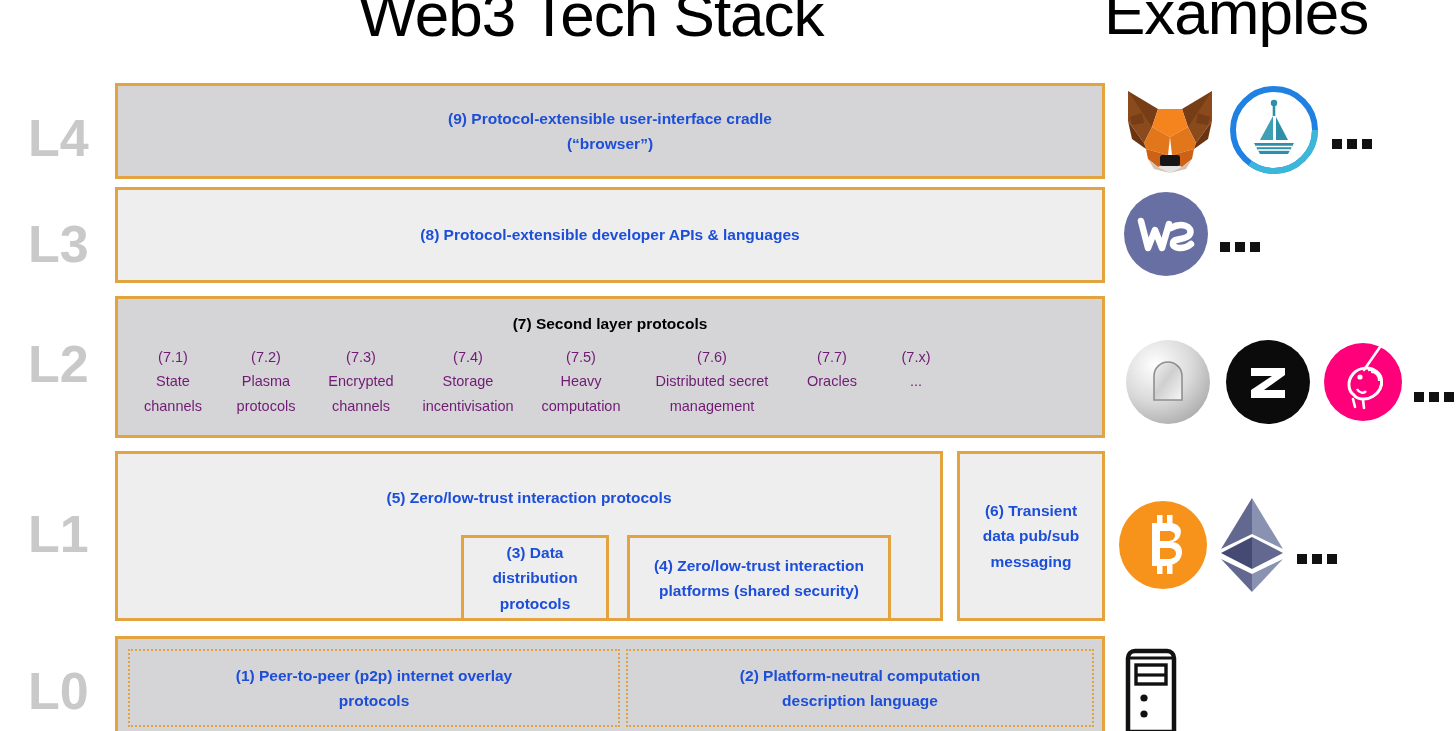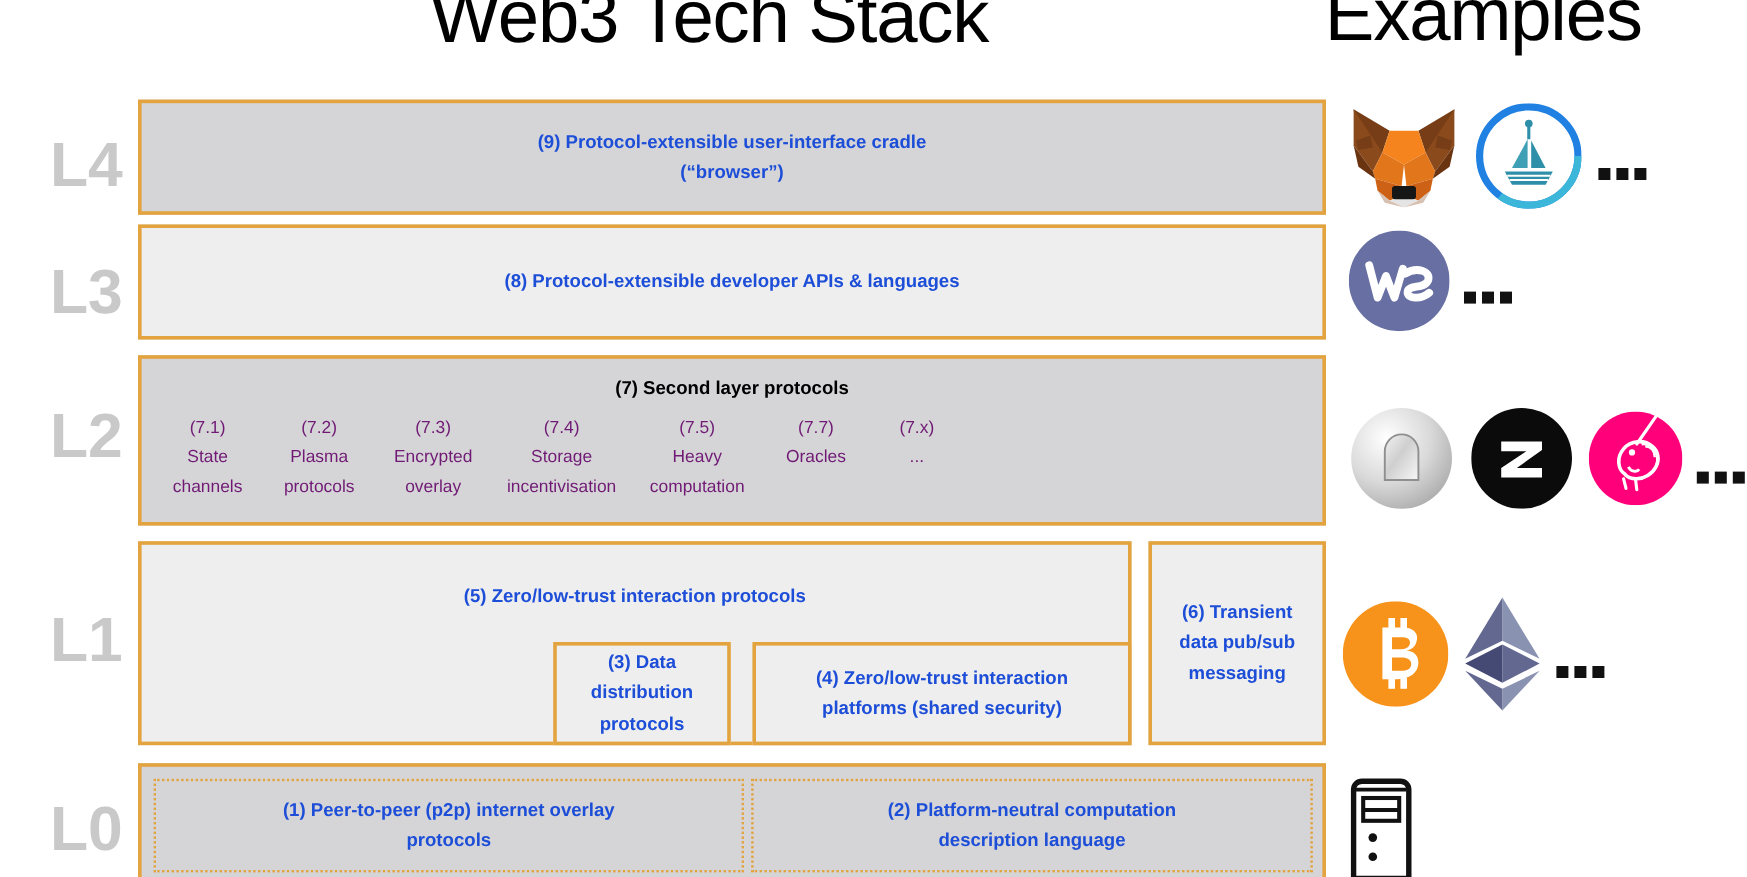--- a/index.html
+++ b/index.html
@@ -42,21 +42,20 @@
     line-height: 1;
     white-space: nowrap;
     color: #000;
   }
 
   
   .layer-label {
     position: absolute;
     left: 28px;
     width: 88px;
-    text-align: center;
     font-size: 52px;
     font-weight: 700;
     color: #c9c9c9;
     line-height: 1;
   }
 
   
   .box {
     position: absolute;
     box-sizing: border-box;
@@ -163,32 +162,37 @@
 channels</span>
     </div>
     <div class="l2-sub" style="width:92px">
       <span class="code">(7.2)</span>
       <span class="nm">Plasma
 protocols</span>
     </div>
     <div class="l2-sub" style="width:98px">
       <span class="code">(7.3)</span>
       <span class="nm">Encrypted
-overlay</span>
+channels</span>
     </div>
     <div class="l2-sub" style="width:116px">
       <span class="code">(7.4)</span>
       <span class="nm">Storage
 incentivisation</span>
     </div>
     <div class="l2-sub" style="width:110px">
       <span class="code">(7.5)</span>
       <span class="nm">Heavy
 computation</span>
     </div>
+    <div class="l2-sub" style="width:152px">
+      <span class="code">(7.6)</span>
+      <span class="nm">Distributed secret
+management</span>
+    </div>
     <div class="l2-sub" style="width:88px">
       <span class="code">(7.7)</span>
       <span class="nm">Oracles</span>
     </div>
     <div class="l2-sub" style="width:80px">
       <span class="code">(7.x)</span>
       <span class="nm">...</span>
     </div>
   </div>
 </div>
@@ -196,21 +200,21 @@
 <div class="box fill-light" style="left:115px; top:451px; width:828px; height:170px; display:block;">
   <div class="box-title" style="position:absolute; left:0; right:0; top:31px; text-align:center;">(5) Zero/low-trust interaction protocols</div>
 </div>
 
 <div class="box fill-light" style="left:461px; top:535px; width:148px; height:86px; white-space:pre-line;">
   <div class="box-title">(3) Data
 distribution
 protocols</div>
 </div>
 
-<div class="box fill-light" style="left:627px; top:535px; width:316px; height:86px; white-space:pre-line;">
+<div class="box fill-light" style="left:627px; top:535px; width:264px; height:86px; white-space:pre-line;">
   <div class="box-title">(4) Zero/low-trust interaction
 platforms (shared security)</div>
 </div>
 
 <div class="box fill-light" style="left:957px; top:451px; width:148px; height:170px; white-space:pre-line;">
   <div class="box-title">(6) Transient
 data pub/sub
 messaging</div>
 </div>
 

